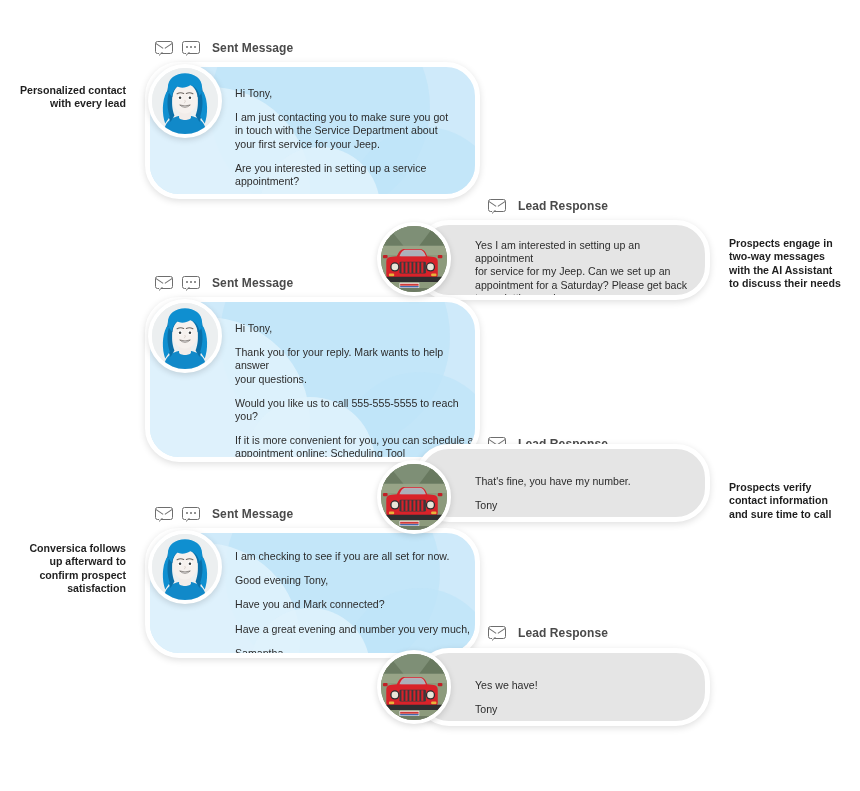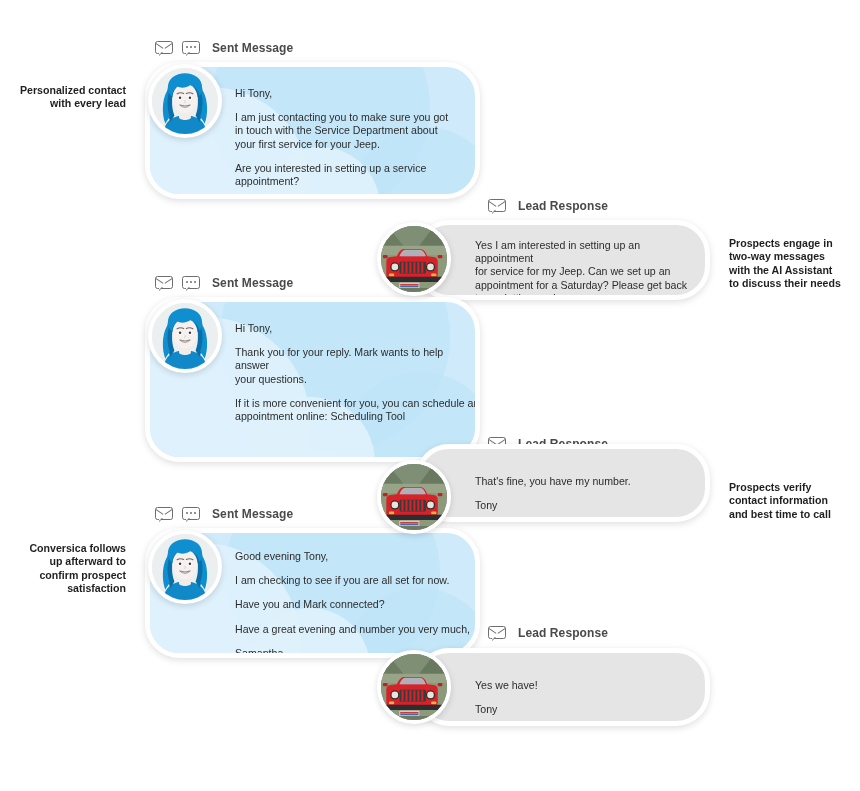--- a/index.html
+++ b/index.html
@@ -353,20 +353,21 @@
 
   <div class="bubble sent" style="left:145px; top:297px; width:335px; height:165px;">
     <span class="swirl" style="width:230px;height:230px;left:70px;top:-80px;"></span>
     <span class="swirl light" style="width:210px;height:210px;left:-50px;top:15px;"></span>
     <span class="swirl" style="width:160px;height:160px;left:190px;top:70px;"></span>
     <span class="swirl light" style="width:130px;height:130px;left:95px;top:95px;"></span>
     <div class="bubble-body" style="left:85px; top:20px; width:245px;">
       <p>Hi Tony,</p>
       <p>Thank you for your reply. Mark wants to help answer
 your questions.</p>
+      <p>Would you like us to call 555-555-5555 to reach you?</p>
       <p>If it is more convenient for you, you can schedule an
 appointment online: Scheduling Tool</p>
 
     </div>
   </div>
 
   <div class="avatar" style="left:148px; top:299px;">
     <svg viewBox="0 0 100 100" xmlns="http://www.w3.org/2000/svg">
       <rect width="100" height="100" fill="#eceff0"></rect>
       <path d="M18 100 C18 80 32 72 50 72 C68 72 82 80 82 100 Z" fill="#1189c9"></path>
@@ -433,21 +434,21 @@
       <rect x="29" y="87.5" width="28" height="3" fill="#cf3a3a"></rect>
       <rect x="29" y="91" width="28" height="2" fill="#3f62a8"></rect>
       <rect x="3" y="44" width="7" height="5" rx="1.5" fill="#c21f26"></rect>
       <rect x="86" y="44" width="7" height="5" rx="1.5" fill="#c21f26"></rect>
       <rect y="94" width="100" height="6" fill="#6d7a63"></rect>
     </svg>
   </div>
 
   <div class="annotation right" style="left:729px; top:481px; width:124px;">Prospects verify
 contact information
-and best time to call</div>
+and sure time to call</div>
 
   <div class="msg-header" style="left:155px; top:504px;">
     <span class="icon-bubble envelope">
       <span class="box"></span>
         <span class="flap"></span>
         <span class="tail"></span>
     </span>
     <span class="icon-bubble dots">
       <span class="box"></span>
       <span class="dotwrap">
@@ -464,22 +465,22 @@
 up afterward to
 confirm prospect
 satisfaction</div>
 
   <div class="bubble sent" style="left:145px; top:528px; width:335px; height:130px;">
     <span class="swirl" style="width:215px;height:215px;left:75px;top:-68px;"></span>
     <span class="swirl light" style="width:195px;height:195px;left:-45px;top:10px;"></span>
     <span class="swirl" style="width:150px;height:150px;left:195px;top:55px;"></span>
     <span class="swirl light" style="width:120px;height:120px;left:100px;top:75px;"></span>
     <div class="bubble-body" style="left:85px; top:17px; width:245px;">
+      <p>I am checking to see if you are all set for now.</p>
       <p>Good evening Tony,</p>
-      <p>I am checking to see if you are all set for now.</p>
       <p>Have you and Mark connected?</p>
       <p>Have a great evening and number you very much,</p>
       <p class="sig">Samantha
 Customer Service Assistant</p>
     </div>
   </div>
 
   <div class="avatar" style="left:148px; top:530px;">
     <svg viewBox="0 0 100 100" xmlns="http://www.w3.org/2000/svg">
       <rect width="100" height="100" fill="#eceff0"></rect>

